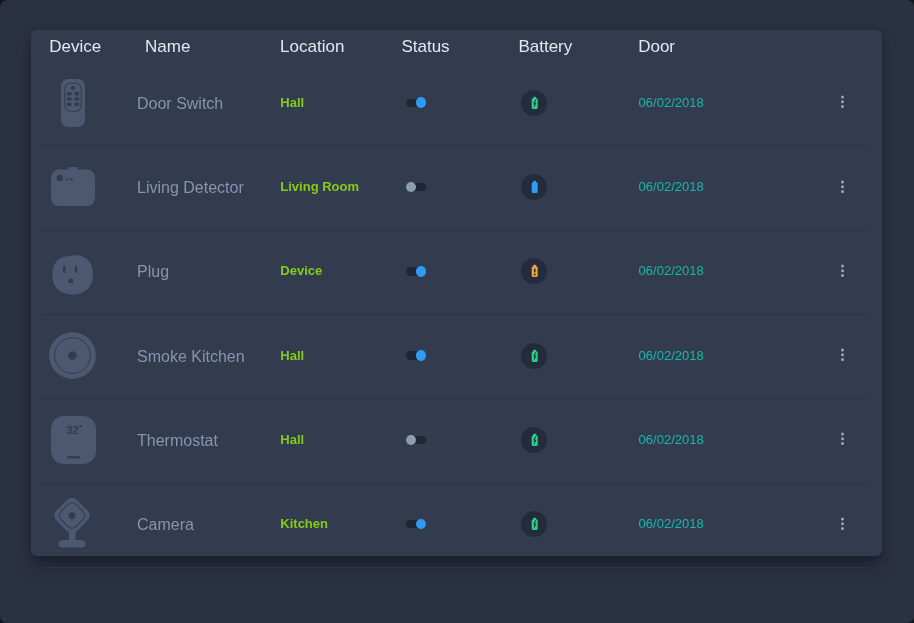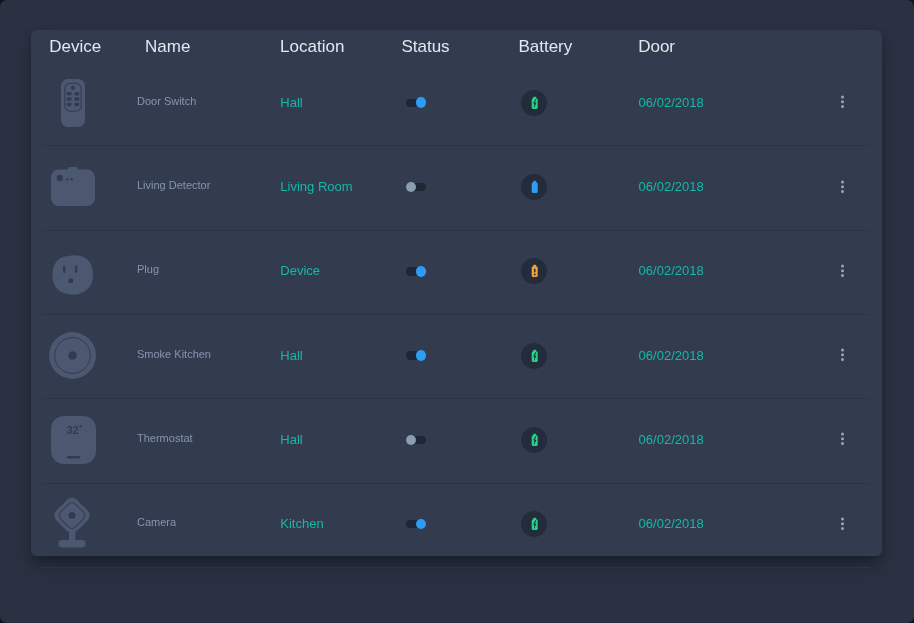--- a/index.html
+++ b/index.html
@@ -2,22 +2,22 @@
 <html><head><meta charset="utf-8">
 <style>
 * { margin:0; padding:0; box-sizing:border-box; }
 html,body { width:914px; height:623px; background:#10141d; overflow:hidden; }
 body { font-family:"Liberation Sans", sans-serif; position:relative; }
 .page { position:absolute; left:0; top:0; width:914px; height:623px; background:#2a3142; border-radius:7px; }
 .card { position:absolute; left:31px; top:30px; width:851px; height:526px; background:#333c4f; border-radius:6px;
   box-shadow:0 12px 18px -4px rgba(13,17,26,0.5), 0 3px 8px -2px rgba(13,17,26,0.35); }
 .hdr { position:absolute; top:6.2px; font-size:17px; color:#e3e7ef; line-height:1.3; }
 .cellwrap { position:absolute; left:0; width:851px; height:0; }
-.name { position:absolute; left:106px; top:-8.1px; font-size:11px; color:#8595af; }
-.loc  { position:absolute; left:249.3px; top:-8.1px; font-size:13px; color:#14b8a6; }
+.name { position:absolute; left:106px; top:-8.1px; font-size:16px; color:#8595af; }
+.loc  { position:absolute; left:249.3px; top:-8.1px; font-size:13px; color:#84cc16;font-weight:bold; }
 .date { position:absolute; left:607.6px; top:-8.1px; font-size:13px; color:#14b8a6; }
 .dots { position:absolute; left:808.5px; top:-7.7px; }
 .sep { position:absolute; left:11.4px; width:827px; height:1px; background:#2b3344; }
 </style></head>
 <body>
 <div class="page"></div>
 <div class="card">
 <div class="hdr" style="left:18.2px">Device</div>
 <div class="hdr" style="left:114px">Name</div>
 <div class="hdr" style="left:249.1px">Location</div>

